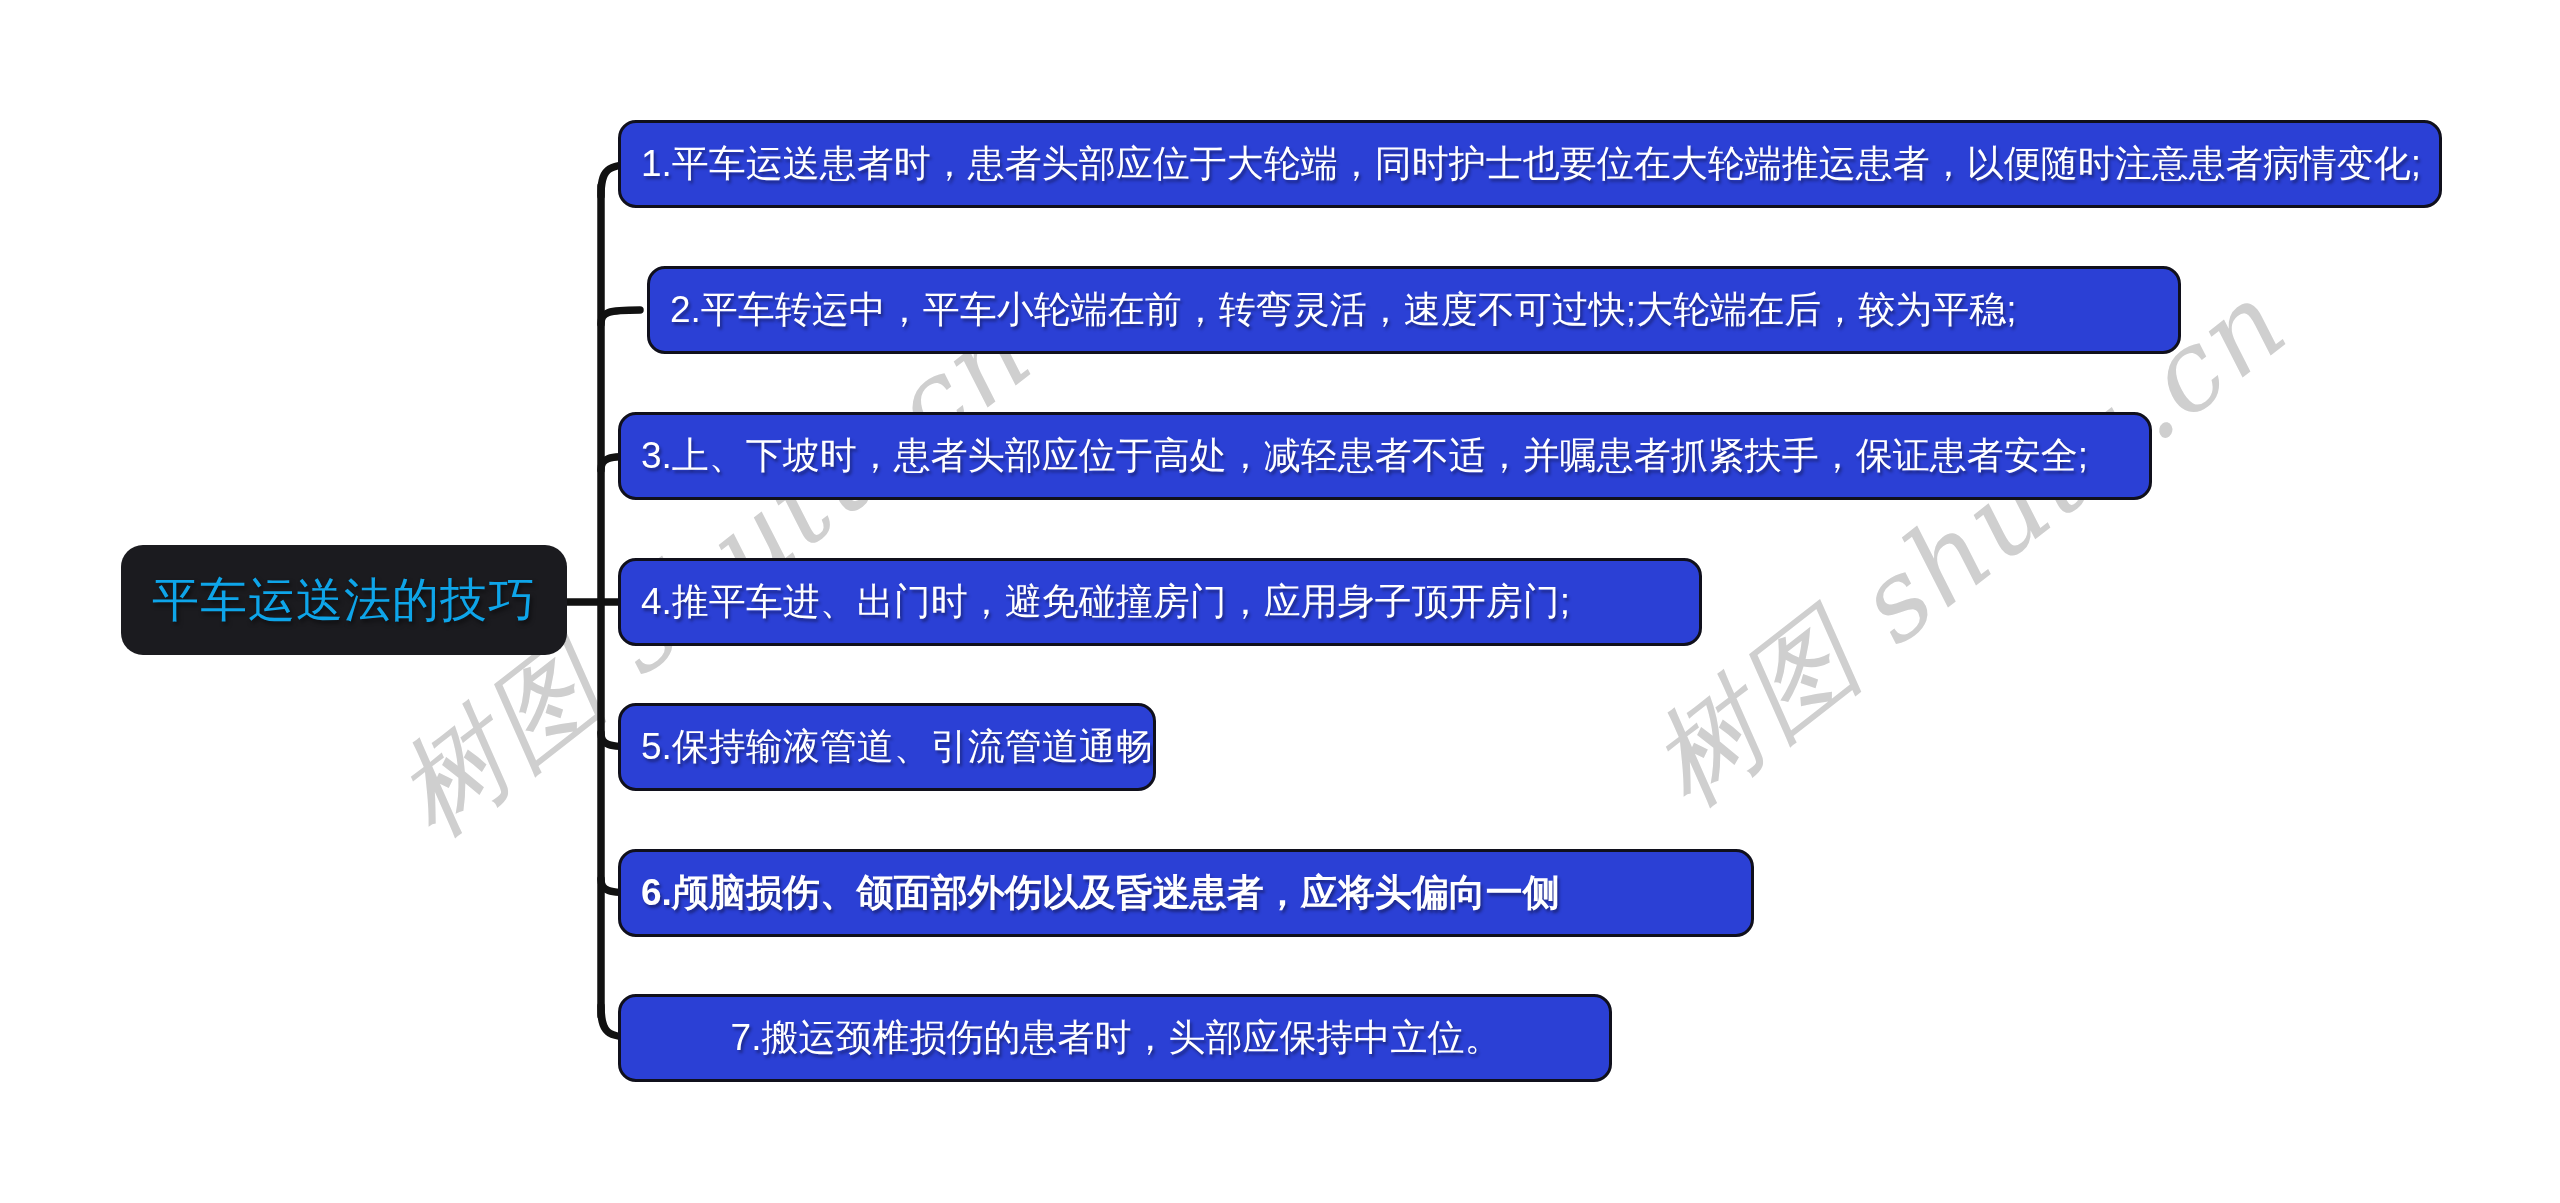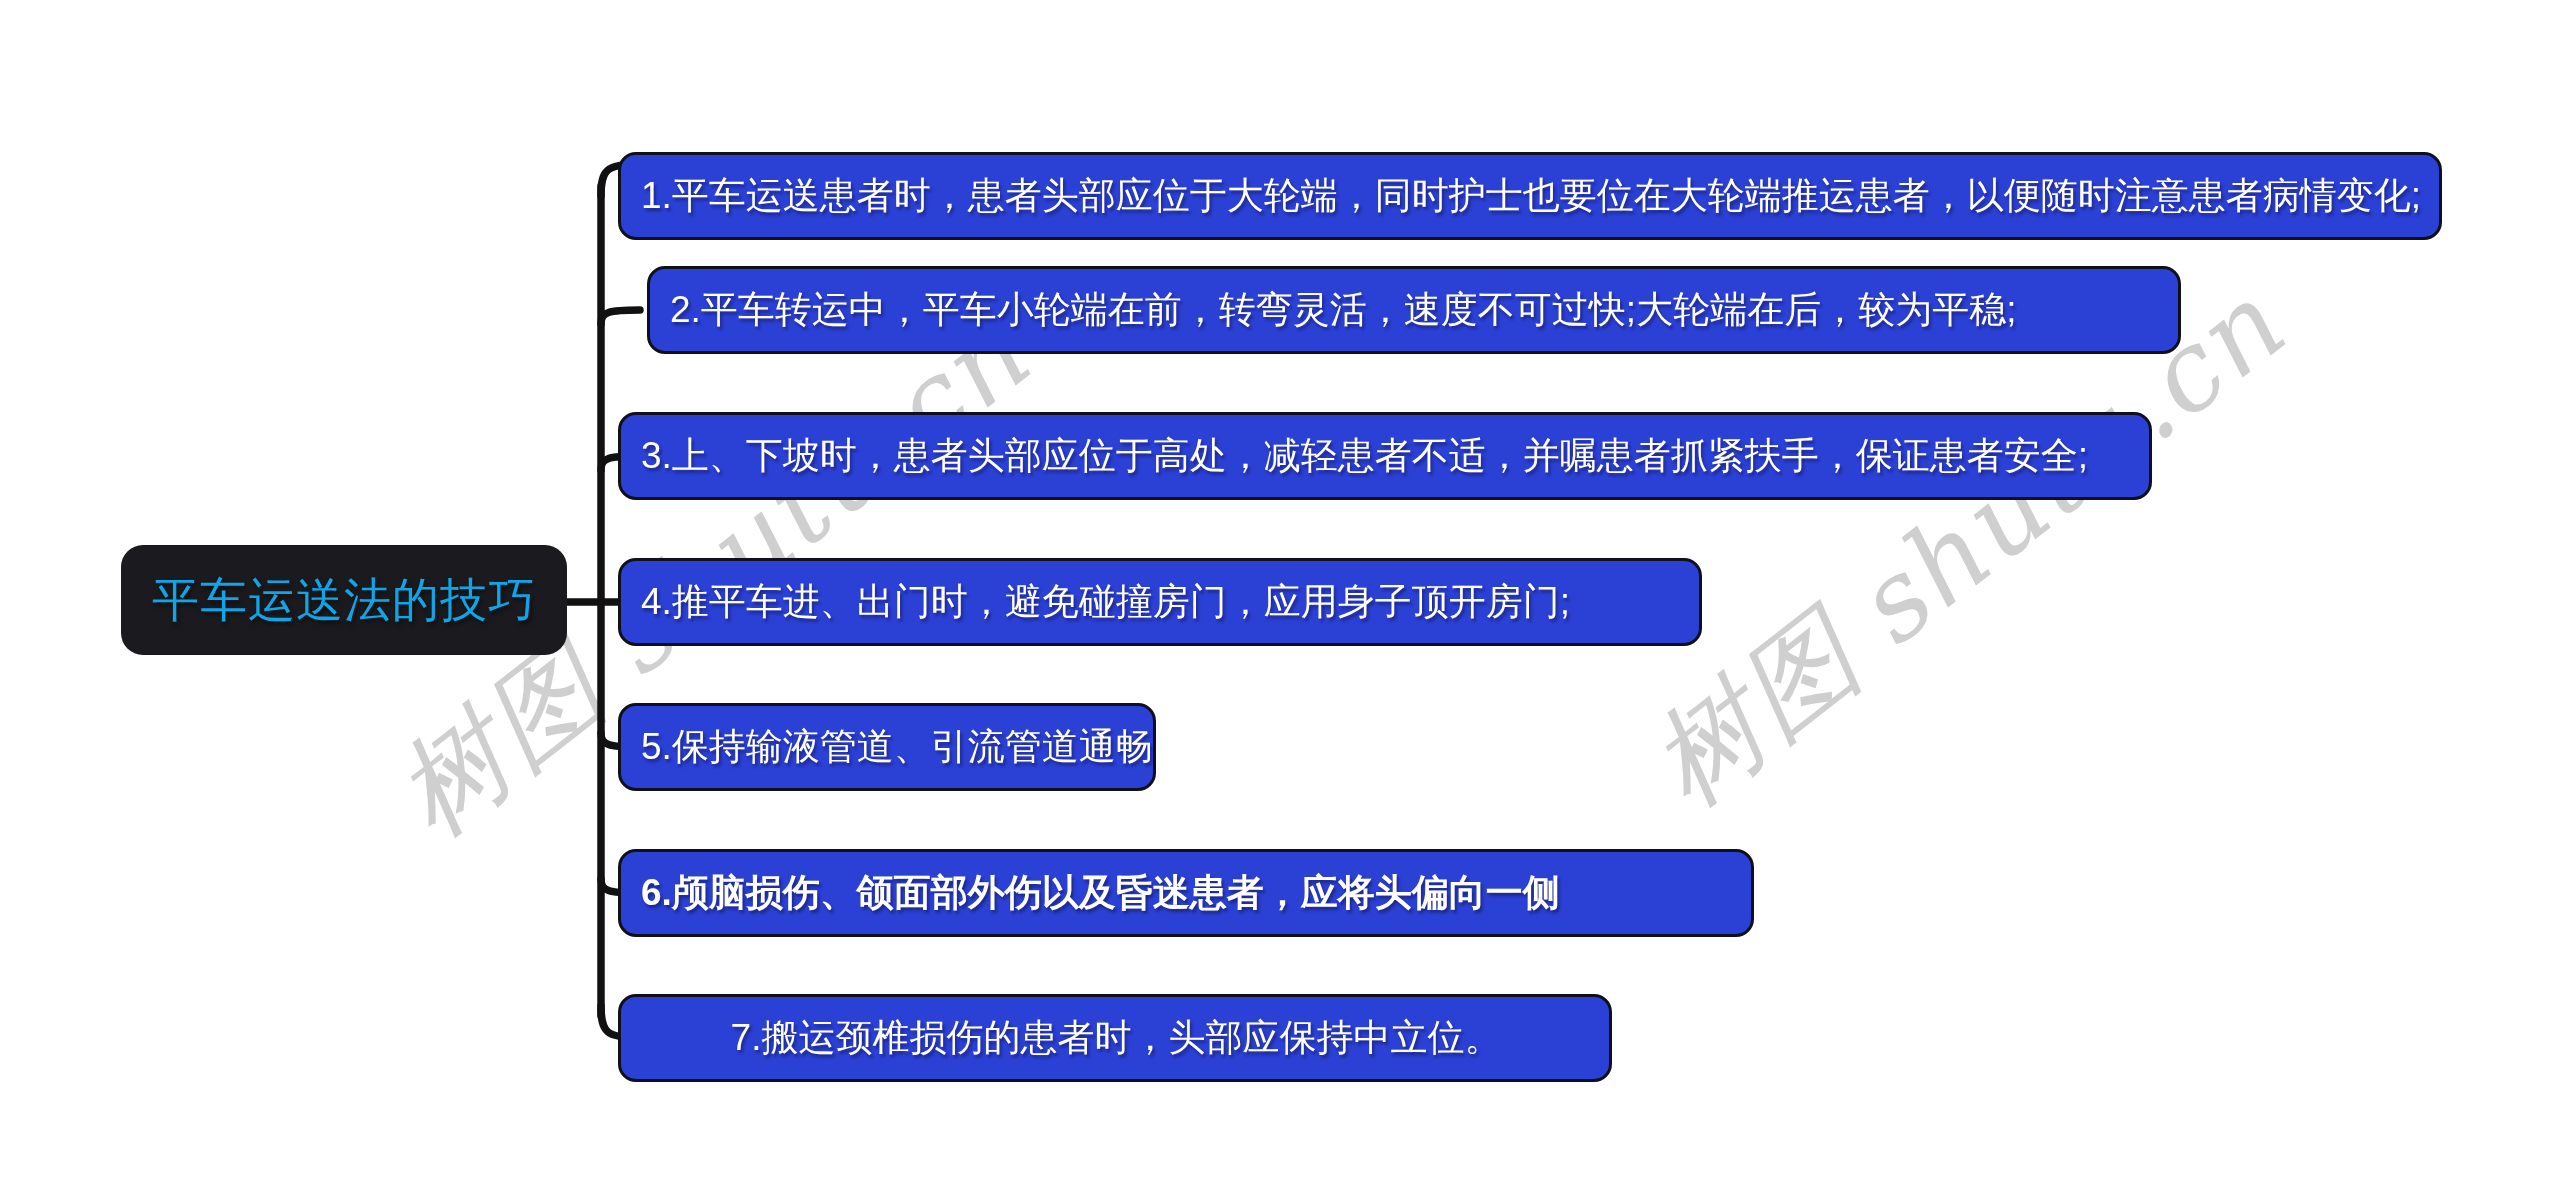--- a/index.html
+++ b/index.html
@@ -35,21 +35,21 @@
   
   .node{
     position:absolute;z-index:3;box-sizing:border-box;height:88px;
     background:var(--branch-fill,#2b40d5);
     border:3px solid var(--branch-border,#10101c);
     border-radius:18px;color:#ffffff;
     font-size:37px;line-height:82px;
     padding:0 18px 0 20px;white-space:nowrap;overflow:hidden;
     text-shadow:2px 3px 3px rgba(10,10,40,.45);
   }
-  .n1{left:618px;top:120px;width:1824px;margin-top:32px;}
+  .n1{left:618px;top:120px;width:1824px;}
   .n2{left:618px;top:266px;width:1534px;margin-left:29px;}
   .n3{left:618px;top:412px;width:1534px;}
   .n4{left:618px;top:558px;width:1084px;}
   .n5{left:618px;top:703px;width:538px;}
   .n6{left:618px;top:849px;width:1136px;font-weight:bold;}
   .n7{left:618px;top:994px;width:994px;text-align:center;}
 </style>
 </head>
 <body>
 

